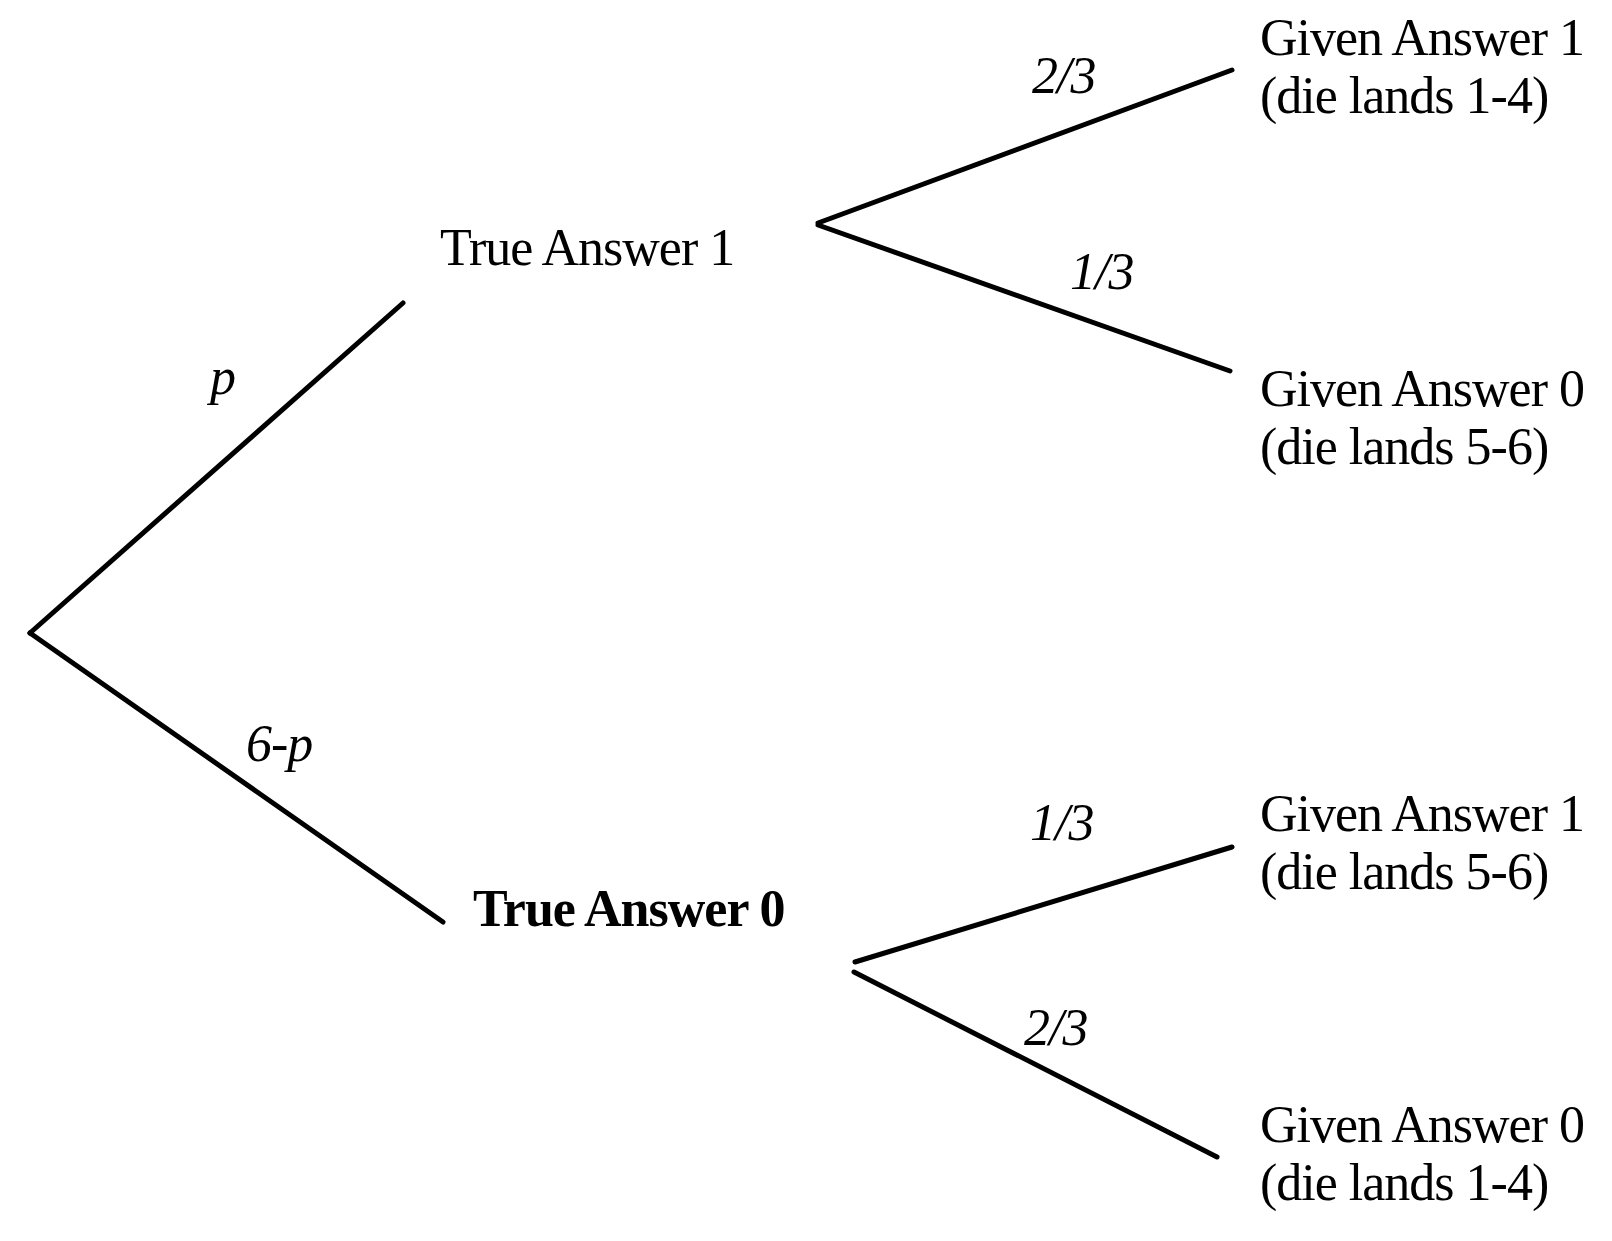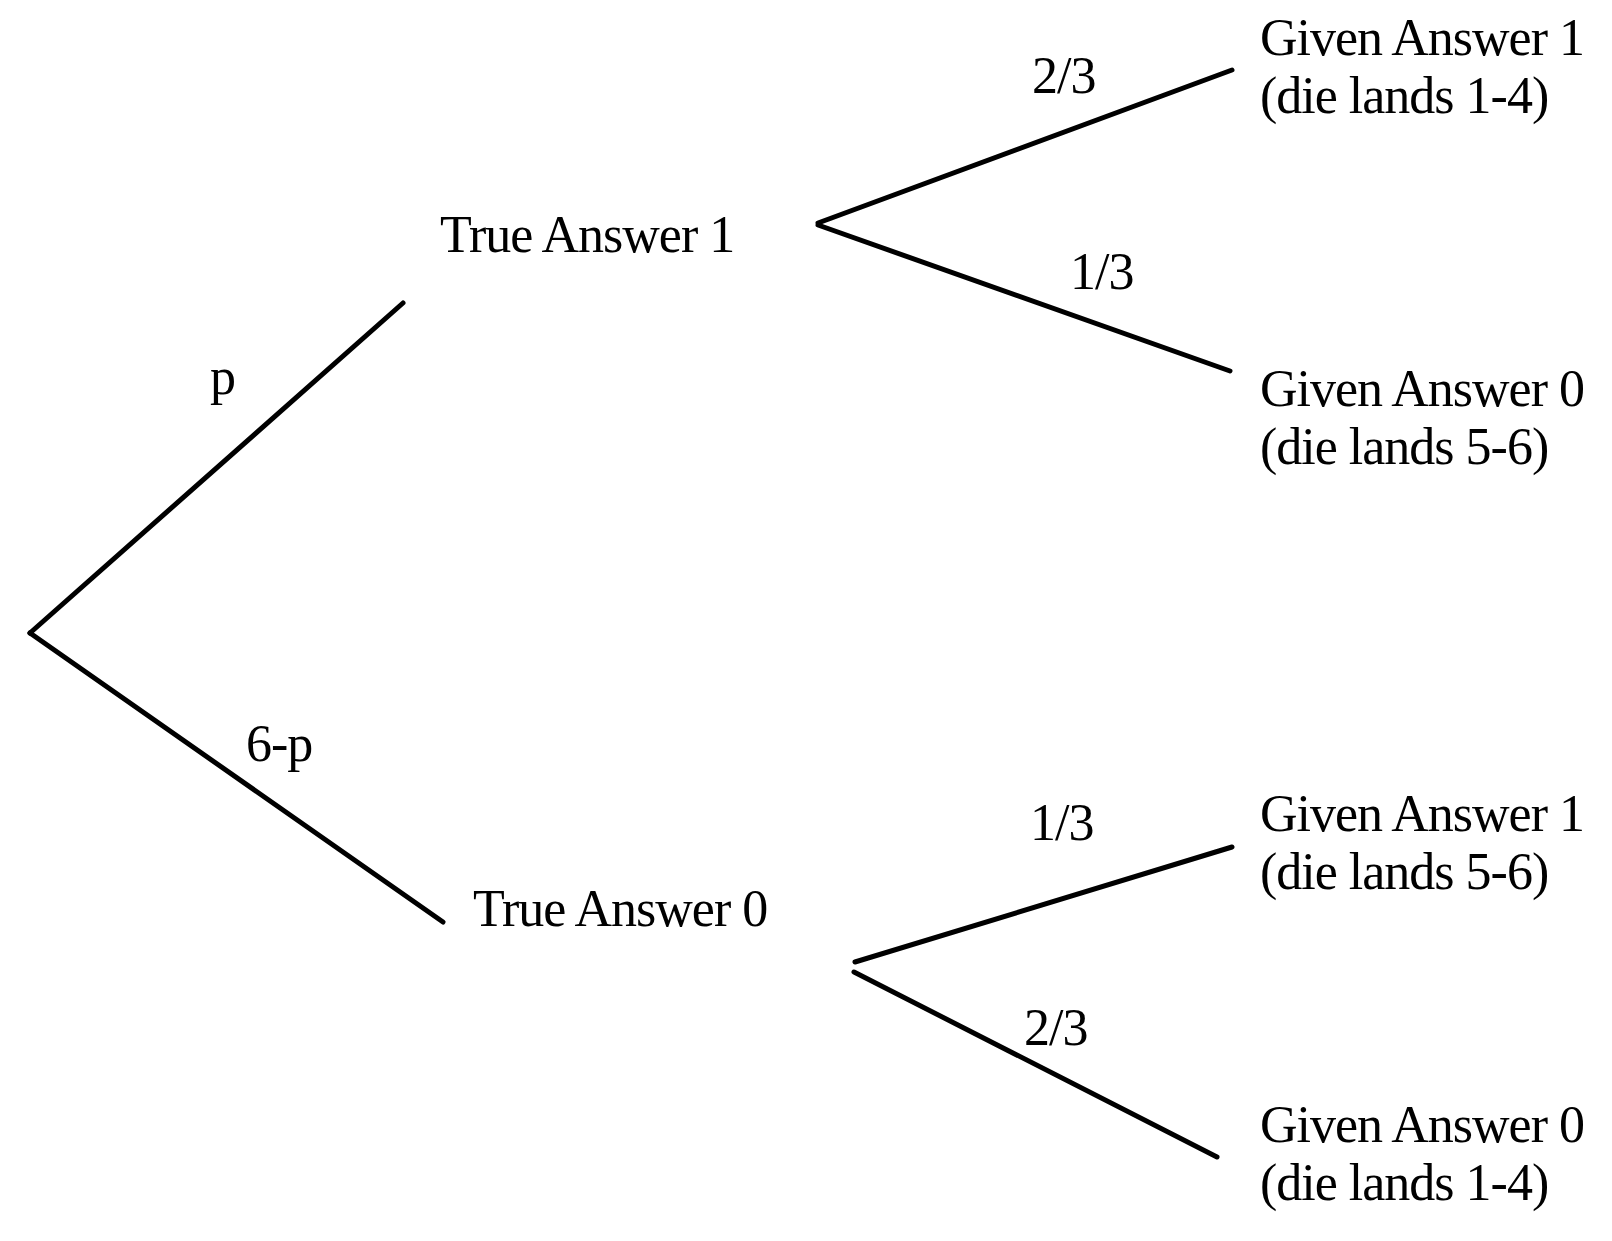--- a/index.html
+++ b/index.html
@@ -29,41 +29,42 @@
     stroke-linecap: round;
   }
   .txt {
     position: absolute;
     font-size: 52px;
     line-height: 58px;
     letter-spacing: -1px;
     white-space: nowrap;
   }
   .edge-label {
+    font-style: italic;
   }
 </style>
 </head>
 <body>
 
 <div class="canvas">
 
   <svg class="edges-svg" viewBox="0 0 1612 1241" xmlns="http://www.w3.org/2000/svg">
     <line x1="30" y1="633" x2="403" y2="303"></line>
     <line x1="30" y1="633" x2="443" y2="922"></line>
     <line x1="818" y1="223" x2="1232" y2="70"></line>
     <line x1="818" y1="225" x2="1230" y2="371"></line>
     <line x1="855" y1="962" x2="1232" y2="847"></line>
     <line x1="854" y1="972" x2="1217" y2="1157"></line>
   </svg>
 
   <div class="txt edge-label" style="left:210px; top:348px;">p</div>
   <div class="txt edge-label" style="left:246px; top:715px;">6-p</div>
 
-  <div class="txt" style="left:440px; top:206px;">True Answer 1</div>
-  <div class="txt" style="left:473px; top:880px;">True Answer 0</div>
+  <div class="txt" style="left:440px; top:219px;">True Answer 1</div>
+  <div class="txt" style="left:473px; top:880px;font-weight:bold;">True Answer 0</div>
 
   <div class="txt edge-label" style="left:1032px; top:47px;">2/3</div>
   <div class="txt edge-label" style="left:1070px; top:243px;">1/3</div>
 
   <div class="txt edge-label" style="left:1030px; top:794px;">1/3</div>
   <div class="txt edge-label" style="left:1024px; top:999px;">2/3</div>
 
   <div class="txt" style="left:1260px; top:9px;">
     <div>Given Answer 1</div>
     <div>(die lands 1-4)</div>

